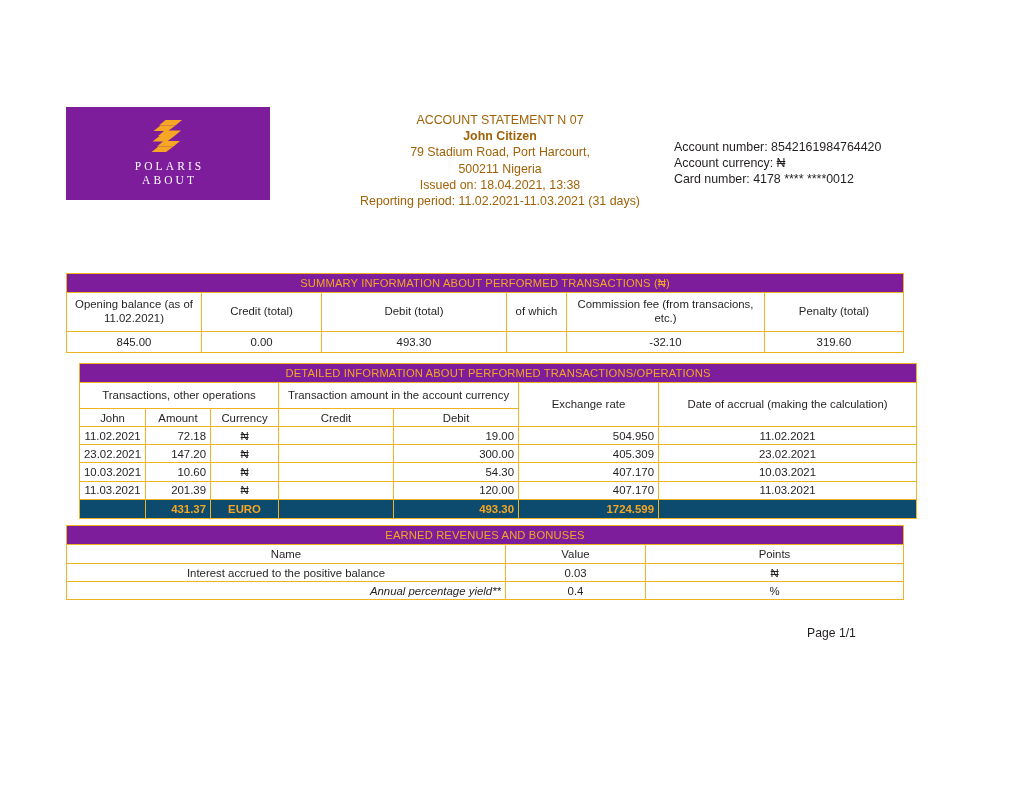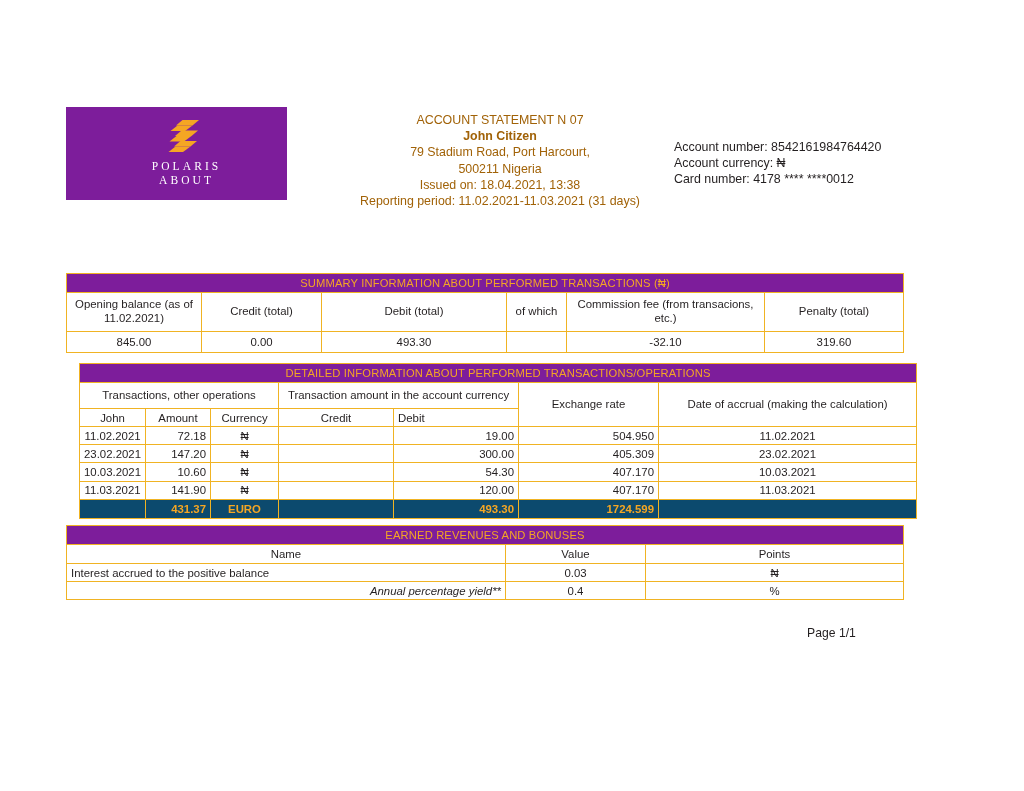--- a/index.html
+++ b/index.html
@@ -21,21 +21,20 @@
     position: absolute;
     left: 66px;
     top: 107px;
     width: 204px;
     height: 93px;
     background: #7d1d9b;
     display: flex;
     flex-direction: column;
     align-items: center;
     justify-content: center;
-    padding-left: 17px;
   }
   #logo-mark {
     width: 34px;
     height: 32px;
     margin-bottom: 7px;
   }
   .logo-word {
     color: #ffffff;
     font-family: "Liberation Serif", serif;
     font-size: 11.5px;
@@ -89,21 +88,21 @@
     color: #f5a623;
     font-weight: bold;
     font-size: 11.2px;
     text-align: center;
     letter-spacing: .15px;
     height: 18px;
     border-color: #f0b323;
   }
   .c { text-align: center; }
   .r { text-align: right; }
-  .l { text-align: left; }
+  .l { text-align: center; }
   .total-row td {
     background: #0c4a6e;
     color: #f5a623;
     font-weight: bold;
     border-color: #f0b323;
   }
 
   
   #summary-table { top: 273px; }
   #summary-table .hdr td { height: 38px; line-height: 13.6px; }
@@ -247,21 +246,21 @@
       <td class="c">10.03.2021</td>
       <td class="r">10.60</td>
       <td class="c">₦</td>
       <td class="r"></td>
       <td class="r">54.30</td>
       <td class="r">407.170</td>
       <td class="c">10.03.2021</td>
     </tr>
     <tr class="txn">
       <td class="c">11.03.2021</td>
-      <td class="r">141.90</td>
+      <td class="r">201.39</td>
       <td class="c">₦</td>
       <td class="r"></td>
       <td class="r">120.00</td>
       <td class="r">407.170</td>
       <td class="c">11.03.2021</td>
     </tr>
 
     <tr class="total-row">
       <td class="c"></td>
       <td class="r">431.37</td>

